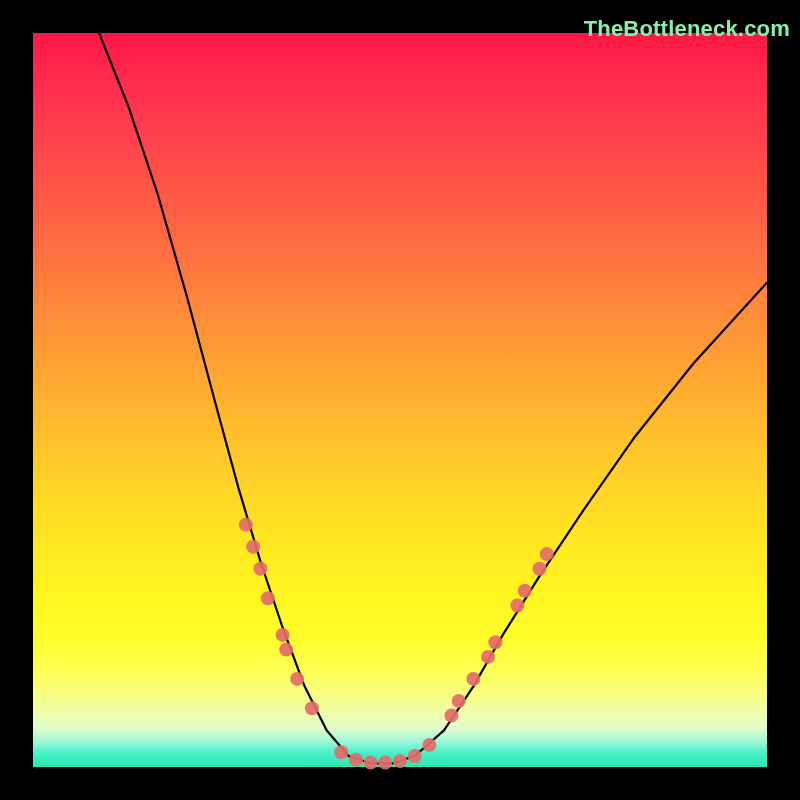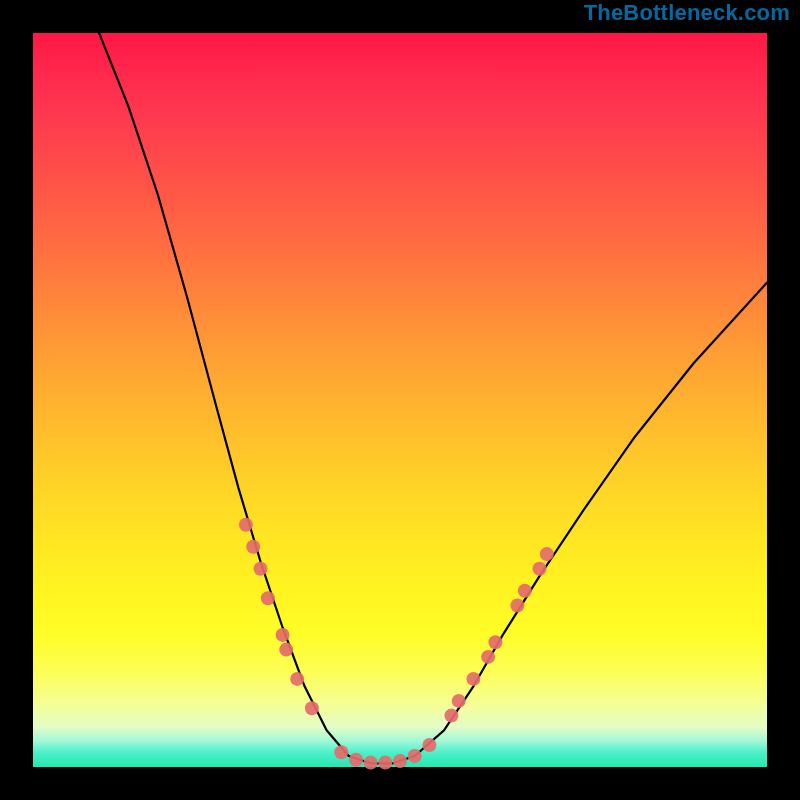--- a/index.html
+++ b/index.html
@@ -42,23 +42,23 @@
       #fdfe55 87%,
       #f6fe8f 91%,
       #e4fdc6 94.5%,
       #a0f8d8 96.5%,
       #4cf0c9 98%,
       #26e8b0 100%
     );
   }
   .watermark {
     position: absolute;
-    top: 0;
+    top: 16px;
     right: 10px;
-    color: #0369a1;
+    color: #86efac;
     font-size: 22px;
     font-weight: 600;
     letter-spacing: 0.2px;
     user-select: none;
   }
   svg.curve {
     position: absolute;
     left: 0; top: 0;
     width: 734px; height: 734px;
     overflow: visible;

